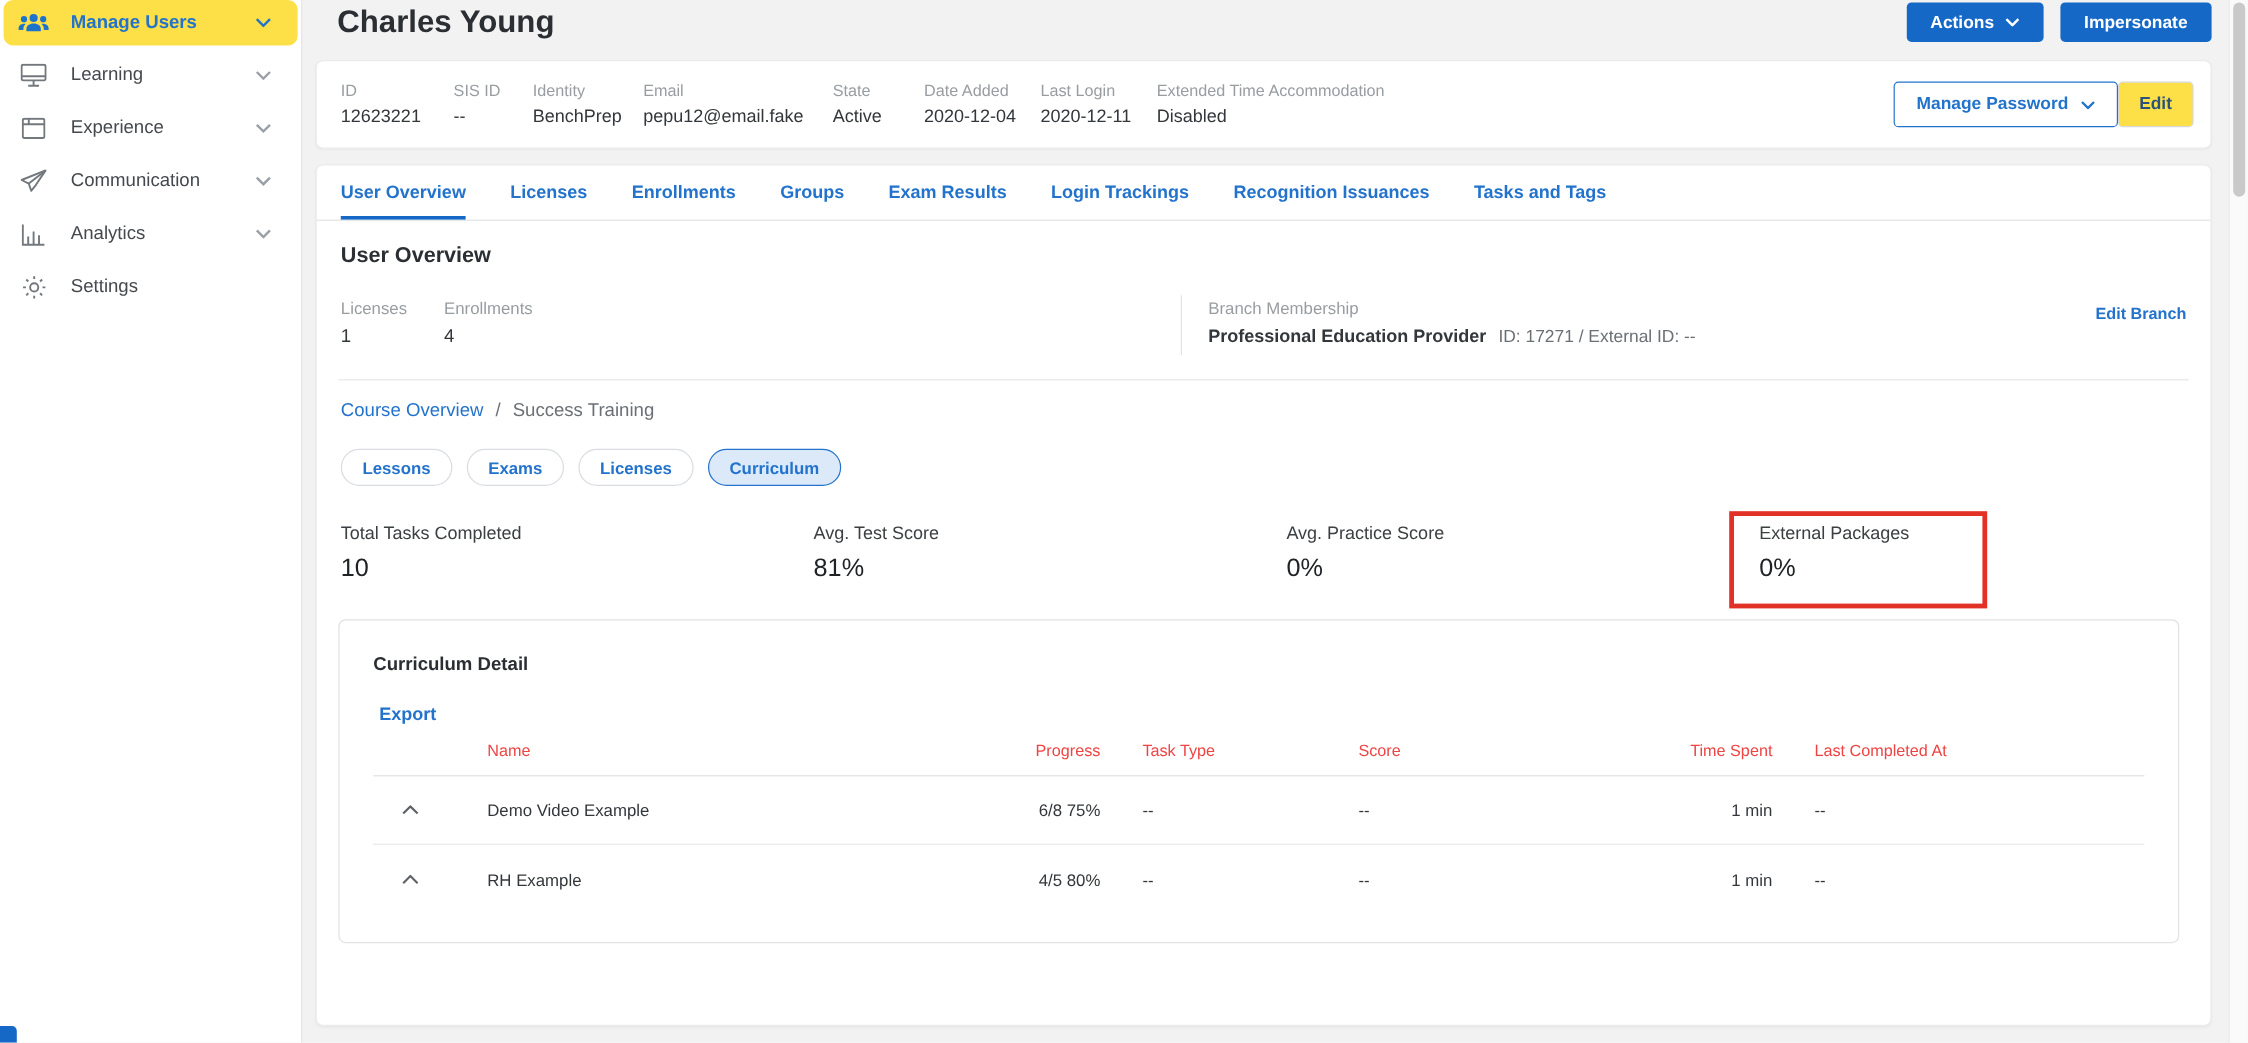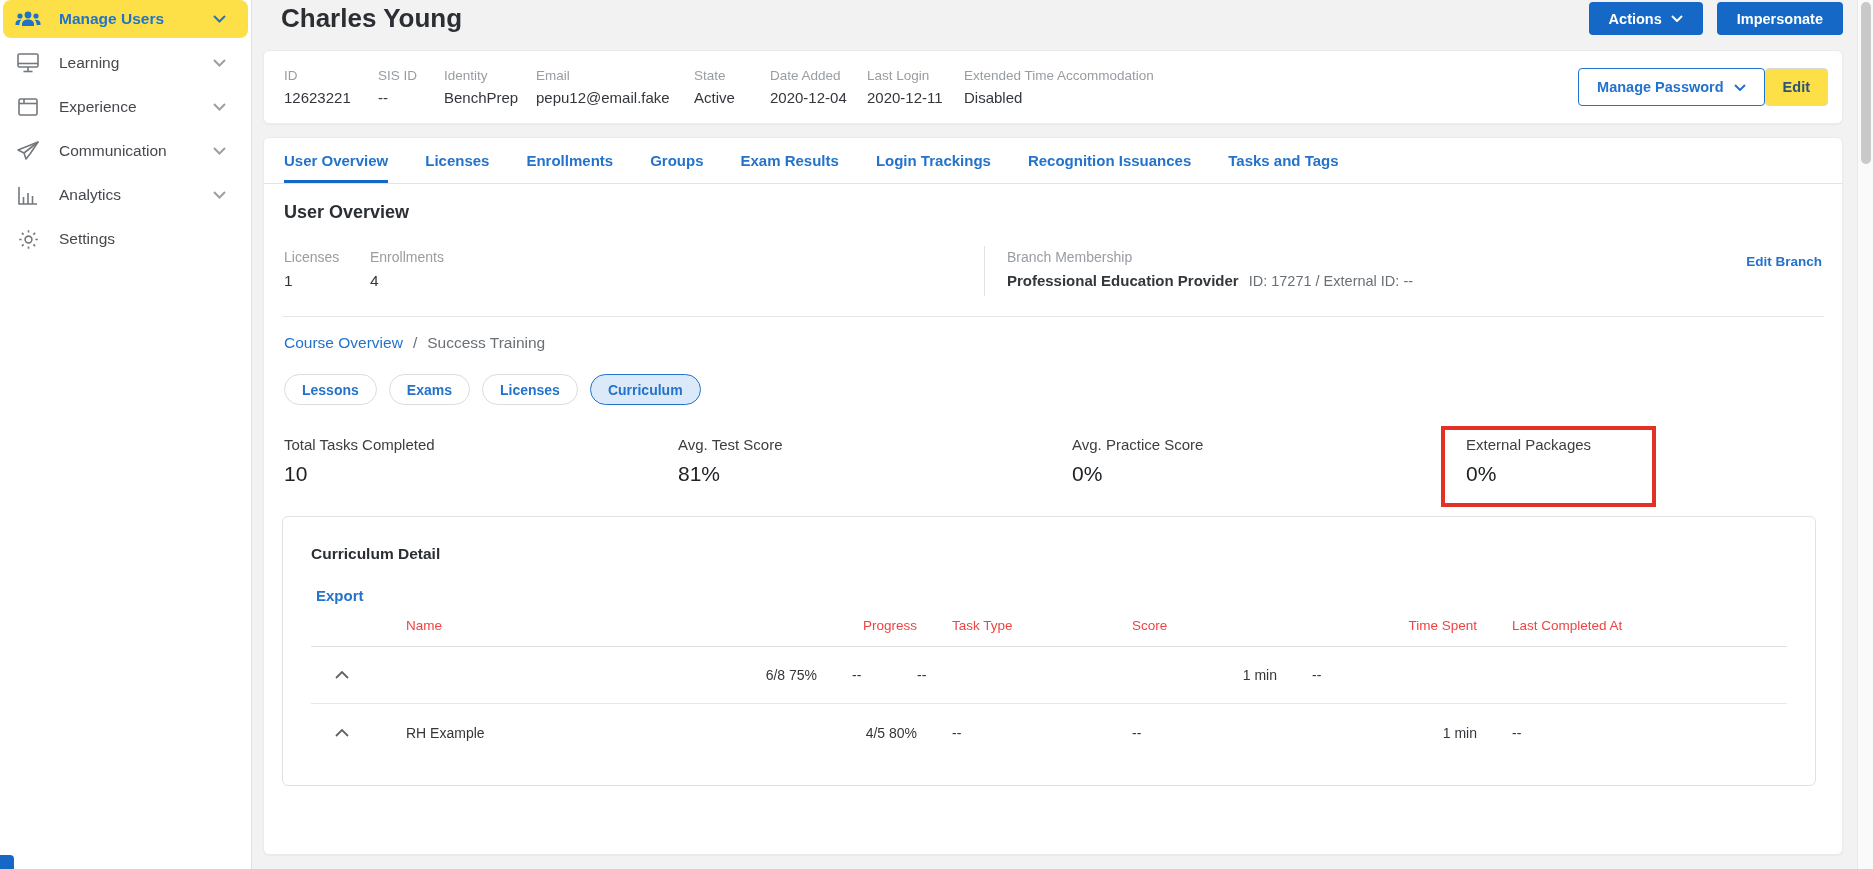--- a/index.html
+++ b/index.html
@@ -378,20 +378,21 @@
         <div class="c-time">Time Spent</div>
         <div class="c-last">Last Completed At</div>
       </div>
 
       <div class="grid trow">
         <div class="row-chevron">
           <svg width="14" height="8" viewBox="0 0 14 8" fill="none" stroke="currentColor" stroke-width="1.8">
               <polyline points="1,7 7,1 13,7"></polyline>
             </svg>
         </div>
+        <div class="c-name">Demo Video Example</div>
         <div class="c-progress">6/8 75%</div>
         <div class="c-tasktype">--</div>
         <div class="c-score">--</div>
         <div class="c-time">1 min</div>
         <div class="c-last">--</div>
       </div>
 
       <div class="grid trow">
         <div class="row-chevron">
           <svg width="14" height="8" viewBox="0 0 14 8" fill="none" stroke="currentColor" stroke-width="1.8">

